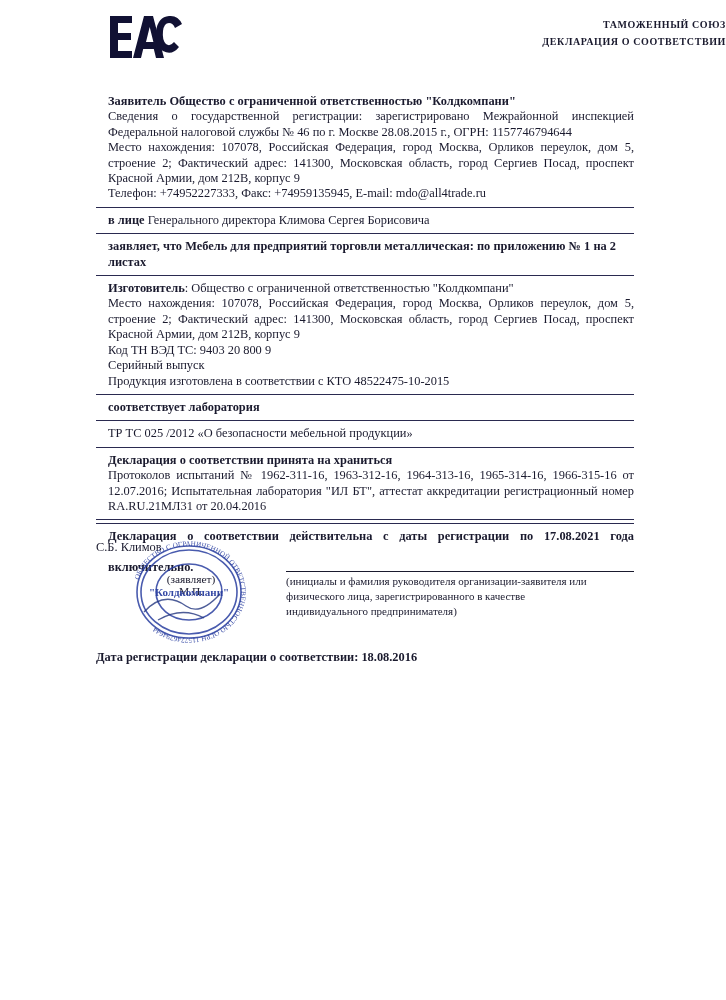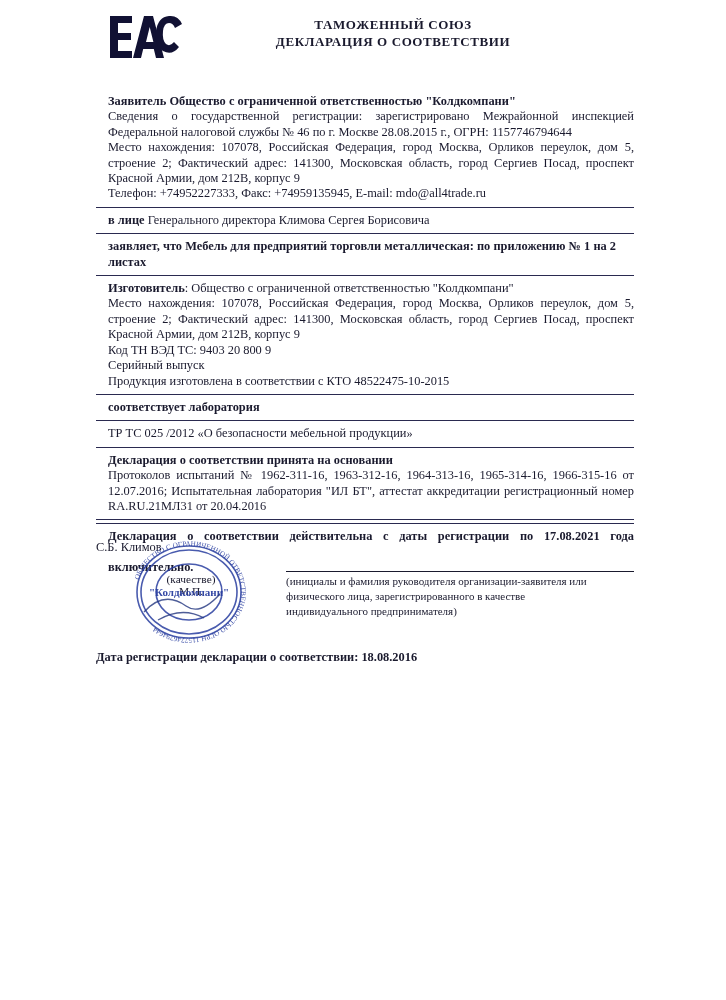--- a/index.html
+++ b/index.html
@@ -37,23 +37,24 @@
   .header-titles {
     position: absolute;
     left: 0;
     right: 0;
     top: 16px;
     text-align: center;
     padding-left: 60px;
   }
   .header-titles div {
     font-weight: bold;
-    font-size: 13px;
+    font-size: 10px;
     letter-spacing: 0.6px;
     line-height: 17px;
+    text-align: right;
   }
   
   .doc {
     position: absolute;
     left: 96px;
     top: 92px;
     width: 538px;
     font-size: 12.4px;
     line-height: 15.4px;
   }
@@ -206,38 +207,38 @@
       <p class="line b">соответствует лаборатория</p>
     </div>
     <div class="rule"></div>
 
     <div class="sect">
       <p class="line">ТР ТС 025 /2012 «О безопасности мебельной продукции»</p>
     </div>
     <div class="rule"></div>
 
     <div class="sect">
-      <p class="line b">Декларация о соответствии принята на основании</p>
+      <p class="line b">Декларация о соответствии принята на храниться</p>
       <p class="line justify">Протоколов испытаний № 1962-311-16, 1963-312-16, 1964-313-16, 1965-314-16, 1966-315-16 от 12.07.2016; Испытательная лаборатория "ИЛ БТ", аттестат аккредитации регистрационный номер RA.RU.21МЛ31 от 20.04.2016</p>
     </div>
     <div class="rule"></div>
 
     <div class="rule"></div>
 
     <div class="sect">
       <p class="line b spread">Декларация о соответствии действительна с даты регистрации по 17.08.2021 года</p>
       <p class="line b">включительно.</p>
     </div>
   </div>
 
   <div class="sig-area">
     <div class="sig-name">С.Б. Климов</div>
     <div class="sig-row">
       <div class="sig-left">
-        <div>(качестве)</div>
+        <div>(заявляет)</div>
         <div class="mp">М.П.</div>
       </div>
       <div class="sig-right">
         <div class="topline"></div>
         <div>(инициалы и фамилия руководителя организации-заявителя или</div>
         <div>физического лица, зарегистрированного в качестве</div>
         <div>индивидуального предпринимателя)</div>
       </div>
     </div>
   </div>

